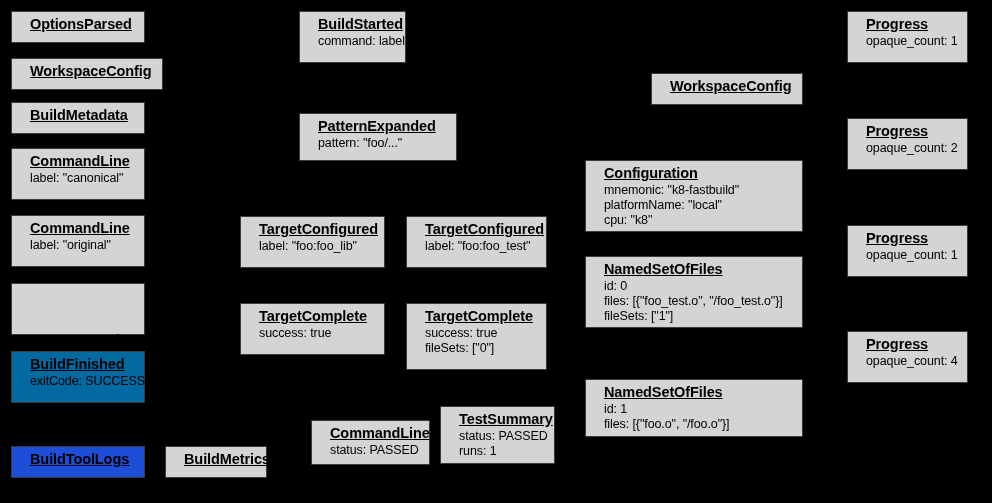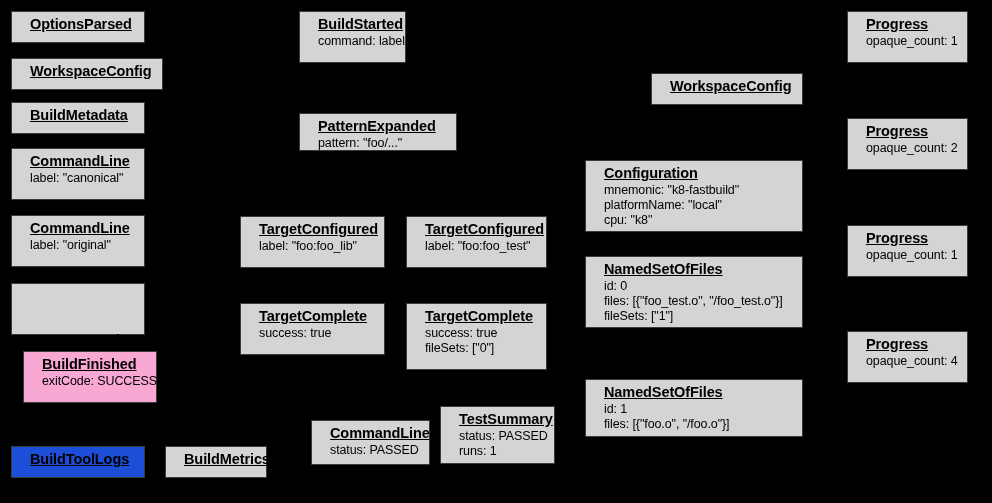--- a/index.html
+++ b/index.html
@@ -64,41 +64,41 @@
     <div class="node" style="left: 11px; top: 215px; width: 134px; height: 52px; background: rgb(212, 212, 212); border-color: rgb(58, 58, 58); color: rgb(0, 0, 0);">
       <span class="node-title">CommandLine</span>
       <span class="node-fields">
         <span class="node-field">label: "original"</span>
       </span>
     </div>
     <div class="node" style="left: 11px; top: 283px; width: 134px; height: 52px; background: rgb(212, 212, 212); border-color: rgb(58, 58, 58); color: rgb(0, 0, 0);">
       <span class="node-title wrap">Unstructured CommandLine</span>
       <span class="node-fields"></span>
     </div>
-    <div class="node" style="left: 11px; top: 351px; width: 134px; height: 52px; background: #f9a8d4; border-color: rgb(58, 58, 58); color: rgb(0, 0, 0); margin-left: 12px;">
+    <div class="node" style="left: 11px; top: 351px; width: 134px; height: 52px; background: #0369a1; border-color: rgb(58, 58, 58); color: rgb(0, 0, 0);">
       <span class="node-title">BuildFinished</span>
       <span class="node-fields">
         <span class="node-field">exitCode: SUCCESS</span>
       </span>
     </div>
     <div class="node" style="left: 11px; top: 446px; width: 134px; height: 32px; background: #1d4ed8; border-color: rgb(58, 58, 58); color: rgb(0, 0, 0);">
       <span class="node-title">BuildToolLogs</span>
       <span class="node-fields"></span>
     </div>
     <div class="node" style="left: 165px; top: 446px; width: 102px; height: 32px; background: rgb(212, 212, 212); border-color: rgb(58, 58, 58); color: rgb(0, 0, 0);">
       <span class="node-title">BuildMetrics</span>
       <span class="node-fields"></span>
     </div>
     <div class="node" style="left: 299px; top: 11px; width: 107px; height: 52px; background: rgb(212, 212, 212); border-color: rgb(58, 58, 58); color: rgb(0, 0, 0);">
       <span class="node-title">BuildStarted</span>
       <span class="node-fields">
         <span class="node-field">command: label</span>
       </span>
     </div>
-    <div class="node" style="left: 299px; top: 113px; width: 158px; height: 38px; background: rgb(212, 212, 212); border-color: rgb(58, 58, 58); color: rgb(0, 0, 0);">
+    <div class="node" style="left: 299px; top: 113px; width: 158px; height: 48px; background: rgb(212, 212, 212); border-color: rgb(58, 58, 58); color: rgb(0, 0, 0);">
       <span class="node-title">PatternExpanded</span>
       <span class="node-fields">
         <span class="node-field">pattern: "foo/..."</span>
       </span>
     </div>
     <div class="node" style="left: 240px; top: 216px; width: 145px; height: 52px; background: rgb(212, 212, 212); border-color: rgb(58, 58, 58); color: rgb(0, 0, 0);">
       <span class="node-title">TargetConfigured</span>
       <span class="node-fields">
         <span class="node-field">label: "foo:foo_lib"</span>
       </span>

